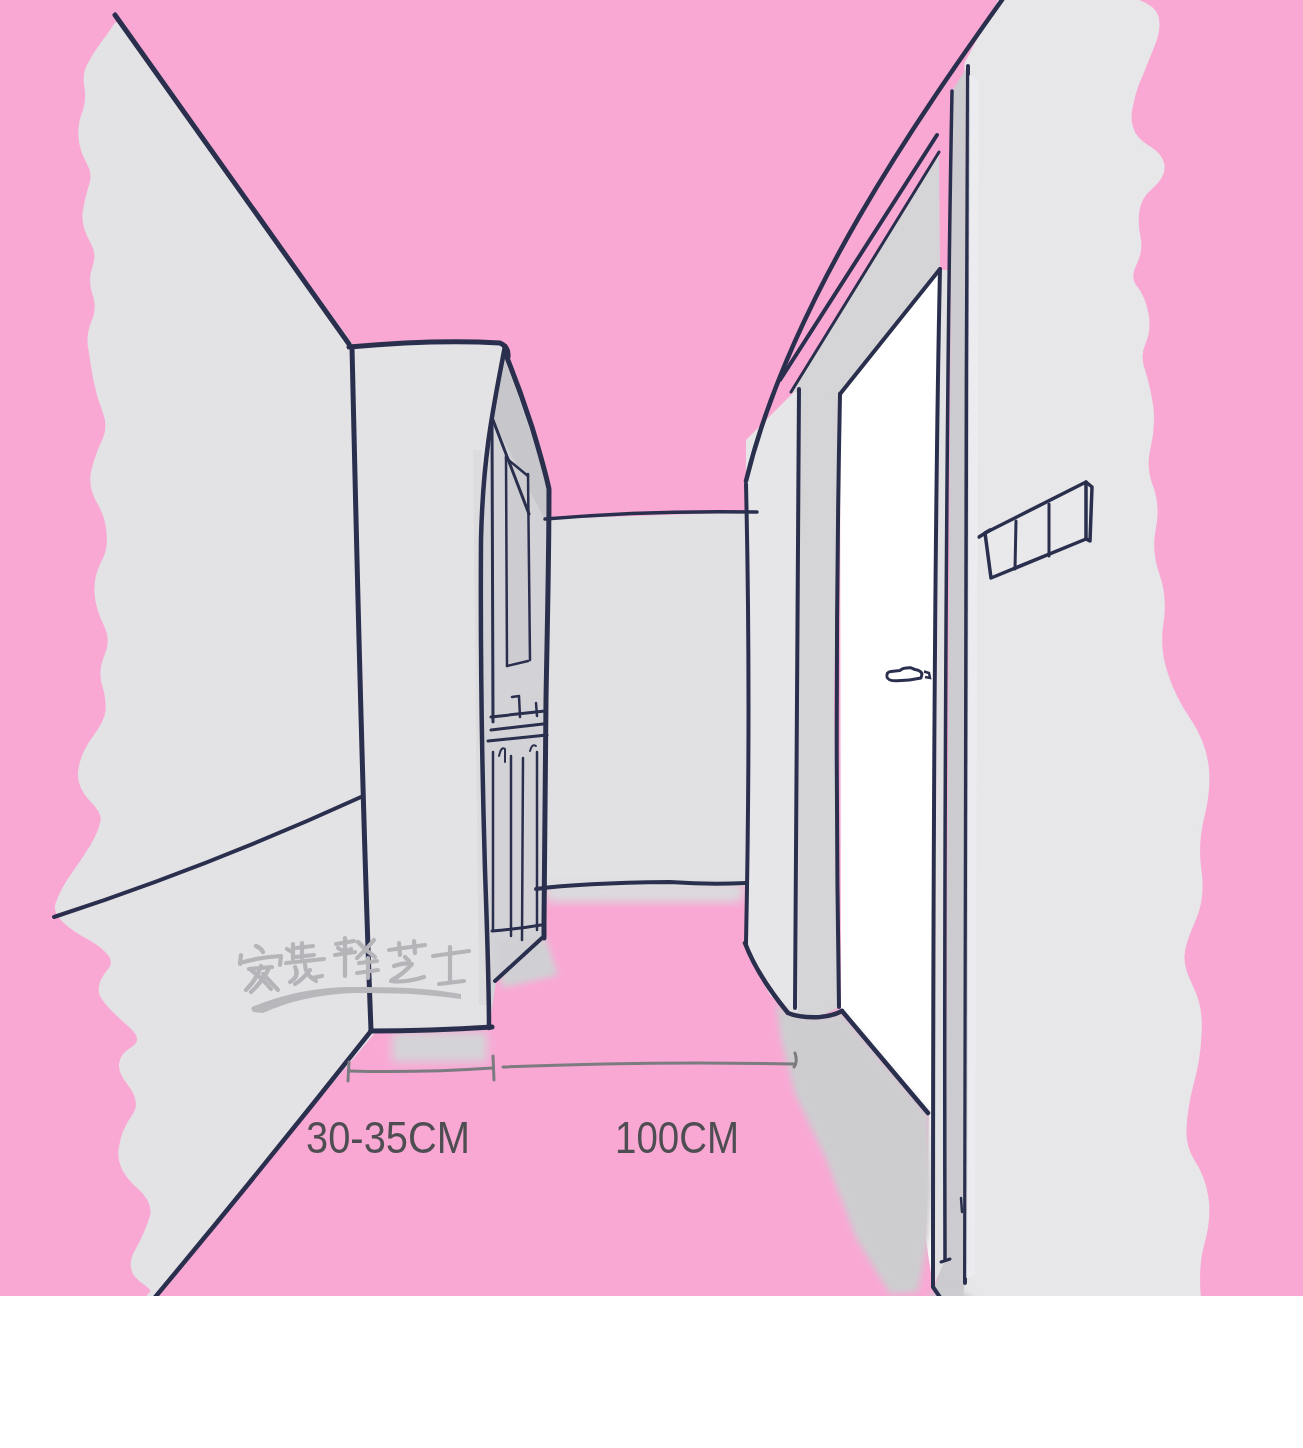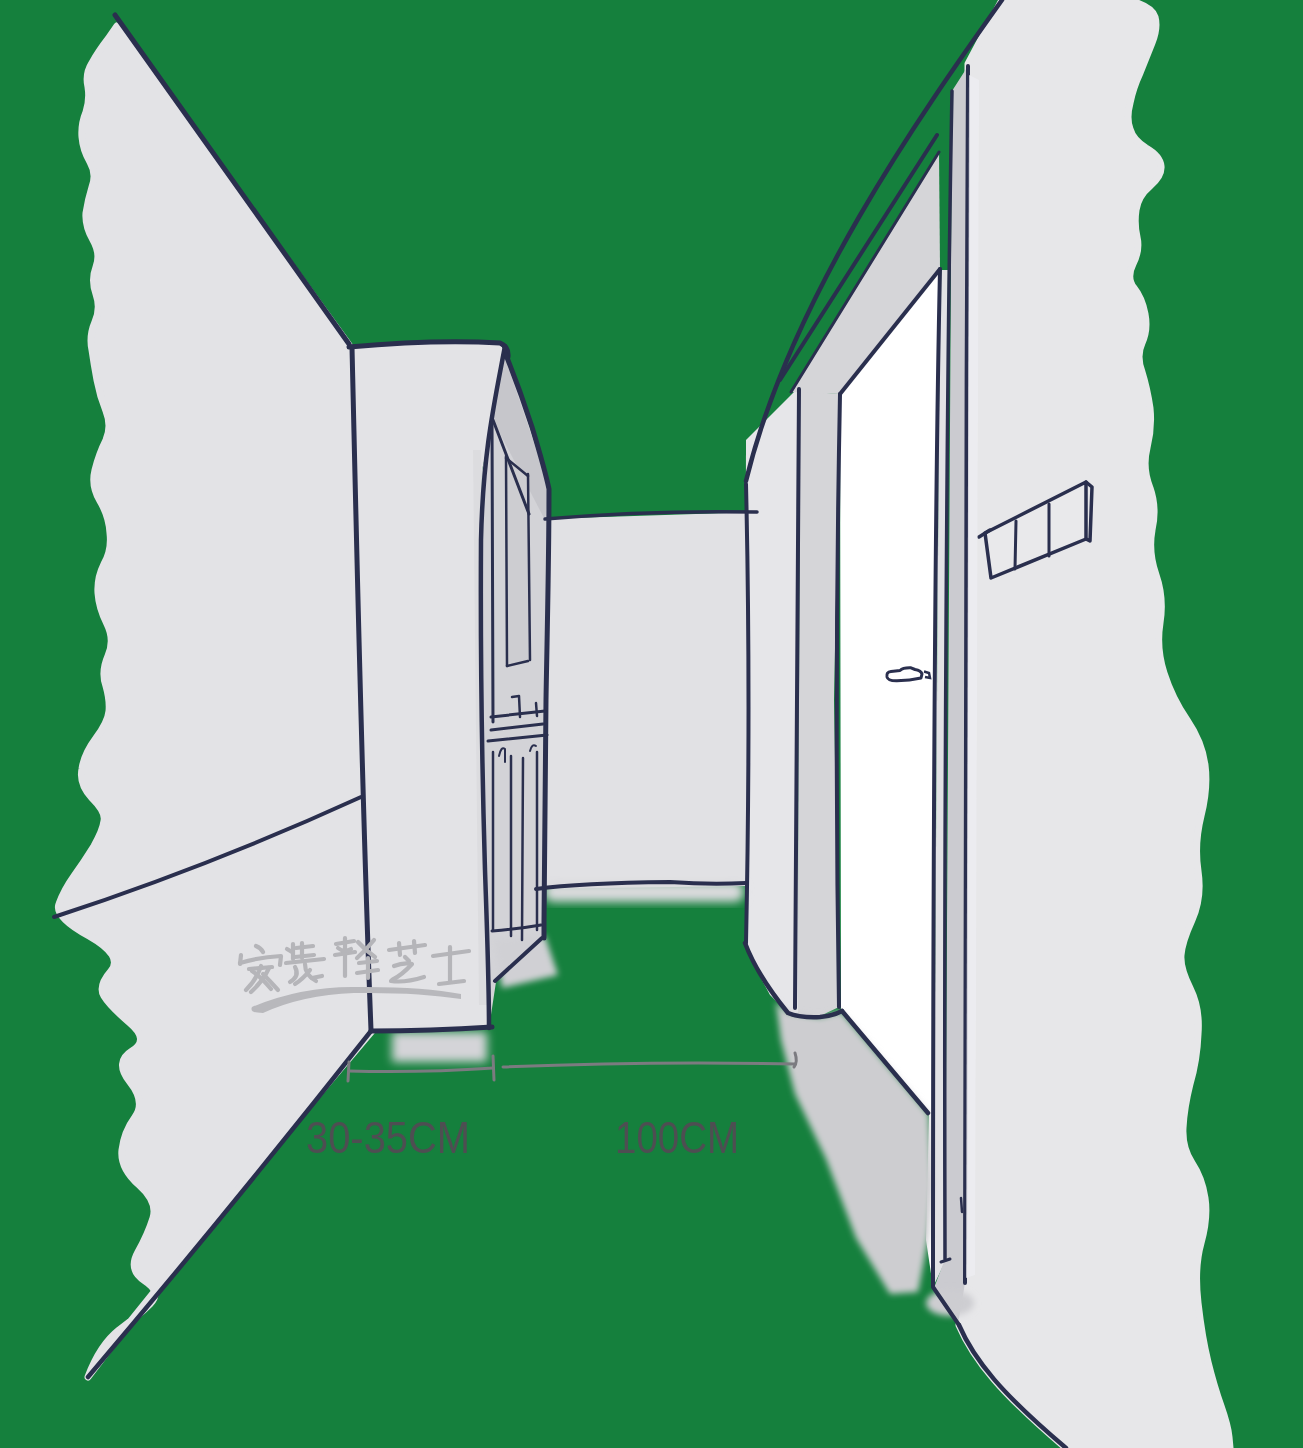--- a/index.html
+++ b/index.html
@@ -1,16 +1,16 @@
 <!DOCTYPE html>
 <html><head>
 <meta charset="utf-8">
 <style>
 html,body{margin:0;padding:0;background:#ffffff;}
-#stage{position:relative;width:1303px;height:1448px;overflow:hidden;background:#15803d;
+#stage{position:relative;width:1303px;height:1296px;overflow:hidden;background:#f9a8d4;
 font-family:"Liberation Sans", sans-serif;}
 svg{position:absolute;left:0;top:0;}
 </style>
 </head>
 <body>
 <div id="stage">
 <svg width="1303" height="1448" viewBox="0 0 1303 1448">
 <defs>
 <filter id="soft" x="-30%" y="-30%" width="160%" height="160%">
           <feGaussianBlur stdDeviation="5"></feGaussianBlur>

